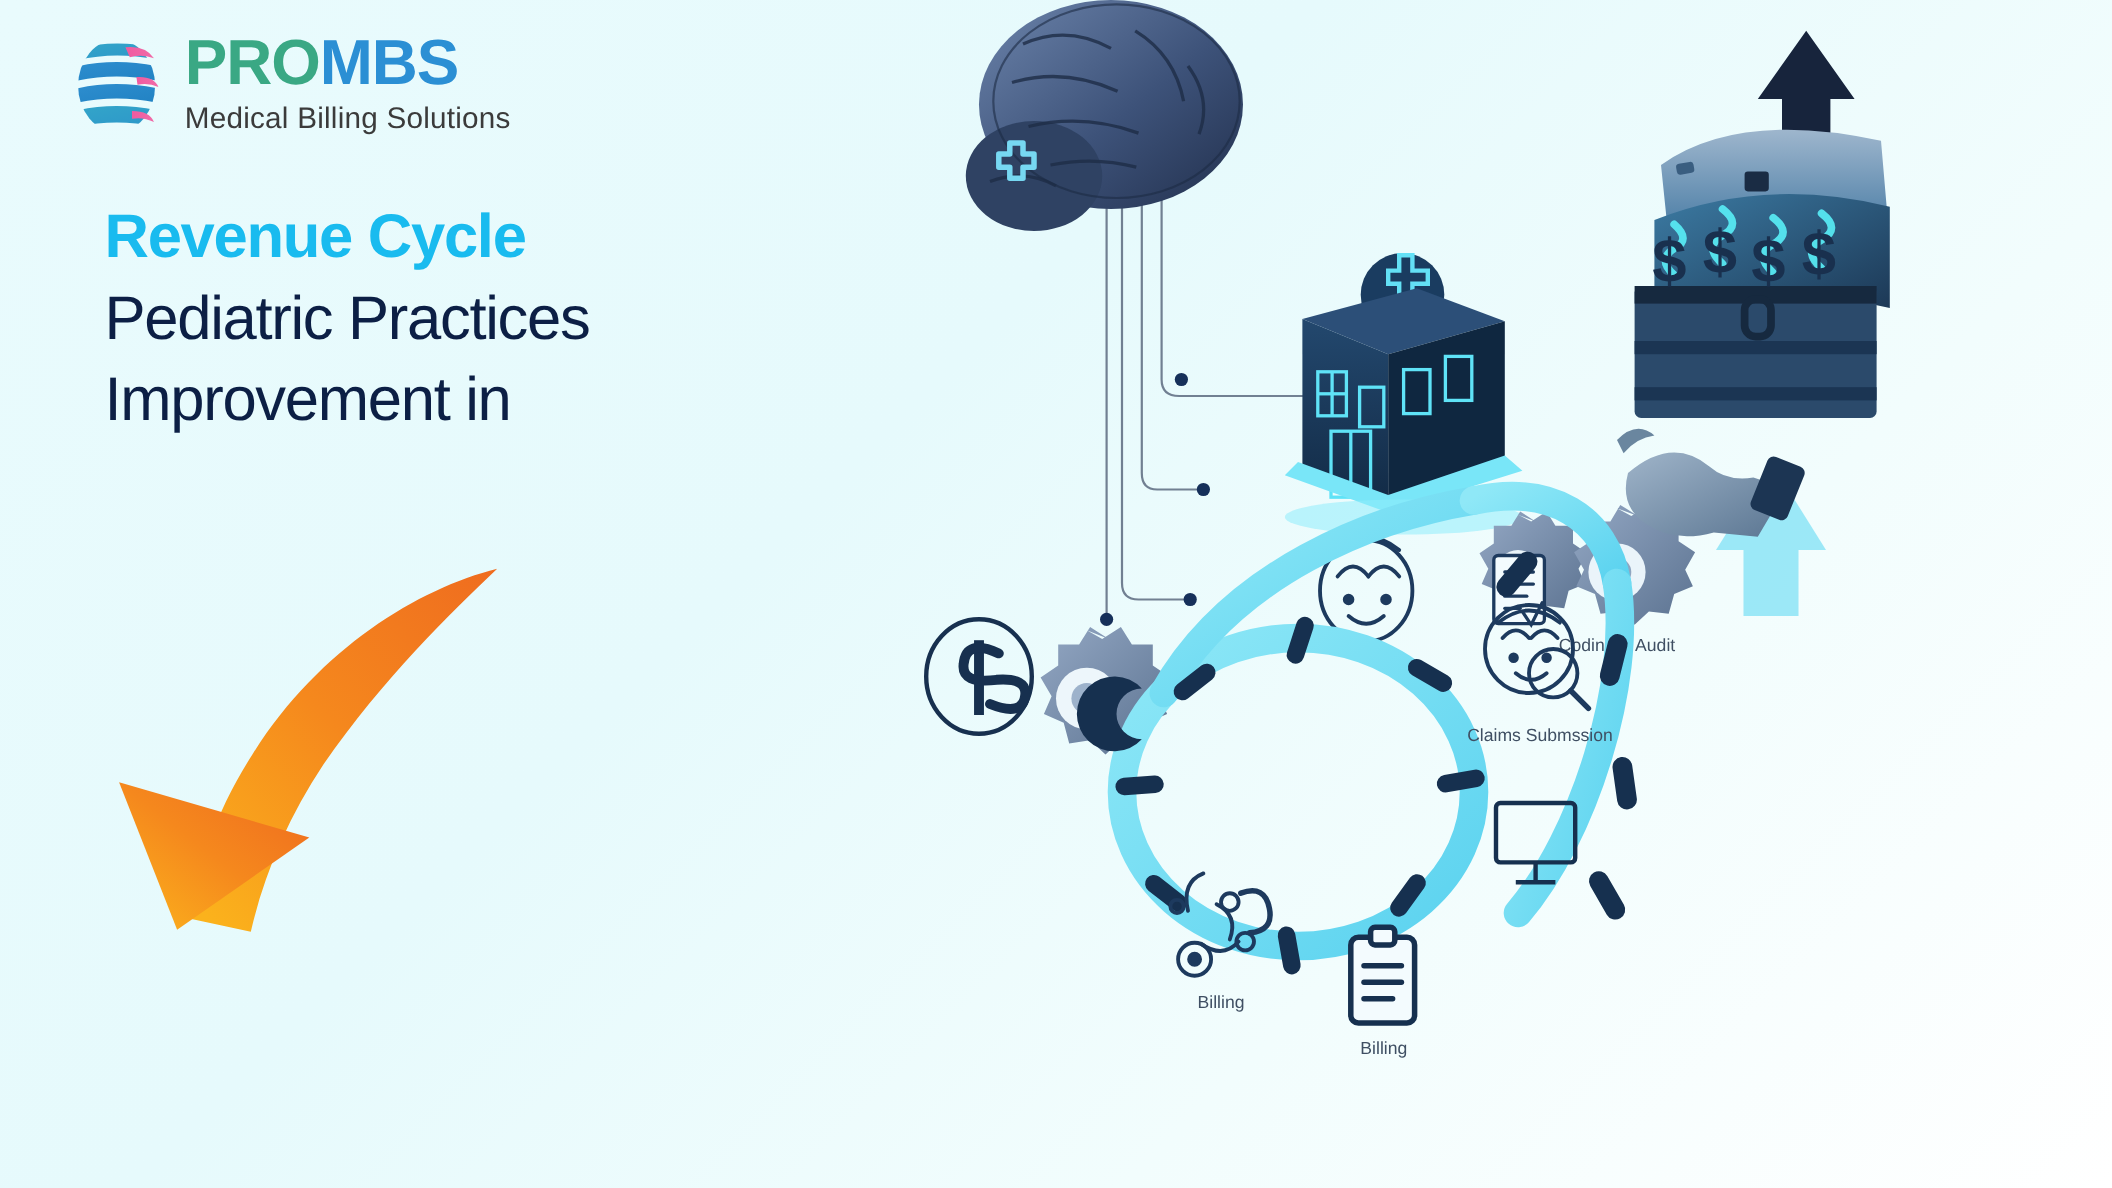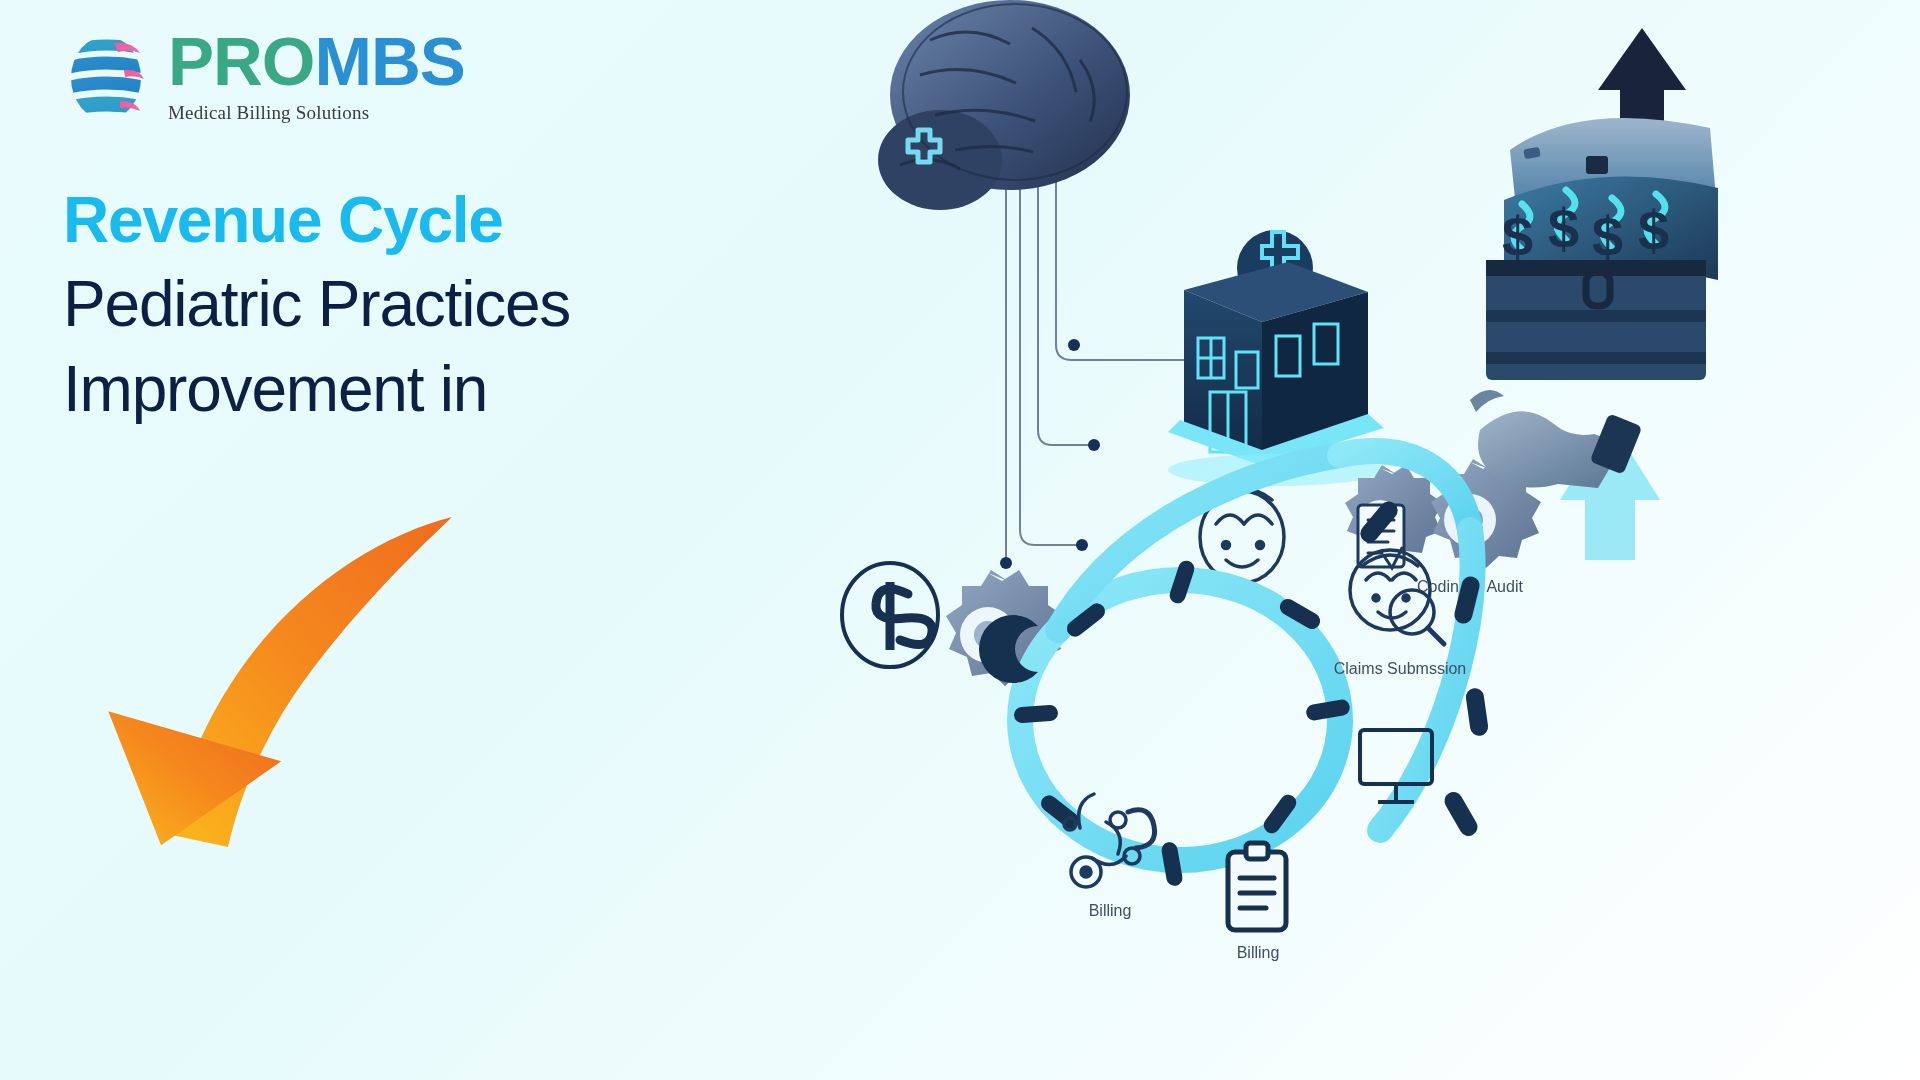--- a/index.html
+++ b/index.html
@@ -7,28 +7,28 @@
   body {
     font-family: "Liberation Sans", sans-serif;
     background: linear-gradient(135deg,#e9fbfd 0%,#e6fafc 40%,#f2fdfd 70%,#ffffff 100%);
     position:relative;
   }
 
   
   #logo { position:absolute; left:62px; top:26px; display:flex; align-items:center; gap:18px; }
   #globe { width:88px; height:98px; position:relative; flex:0 0 auto; }
   #logo-text { display:flex; flex-direction:column; }
-  #wordmark { font-size:69px; font-weight:700; letter-spacing:-1px; line-height:1; font-family:"Liberation Sans",sans-serif; }
+  #wordmark { font-size:58px; font-weight:700; letter-spacing:-1px; line-height:1; font-family:"Liberation Sans",sans-serif; }
   #wordmark .pro { color:#3aa884; }
   #wordmark .mbs { color:#2b8fd4; }
-  #tagline { font-size:19px; color:#3b3b3b; letter-spacing:.2px; margin-top:6px; font-weight:400;font-family:Liberation Serif, serif;}
+  #tagline { font-size:27px; color:#3b3b3b; letter-spacing:.2px; margin-top:6px; font-weight:400;}
 
   
   #headline { position:absolute; left:63px; top:178px; width:760px; }
-  .hl-line { font-size:64px; line-height:1.32; letter-spacing:-1.2px; white-space:nowrap; }
+  .hl-line { font-size:56px; line-height:1.32; letter-spacing:-1.2px; white-space:nowrap;margin-left:32px; }
   .hl-accent { color:#19bbef; font-weight:700; }
   .hl-dark { color:#0c1f45; font-weight:400; }
 
   
   #orange-arrow { position:absolute; left:80px; top:495px; width:420px; height:400px; }
 
   
   #illus { position:absolute; left:780px; top:0; width:1140px; height:1080px; }
 </style>
 </head>

